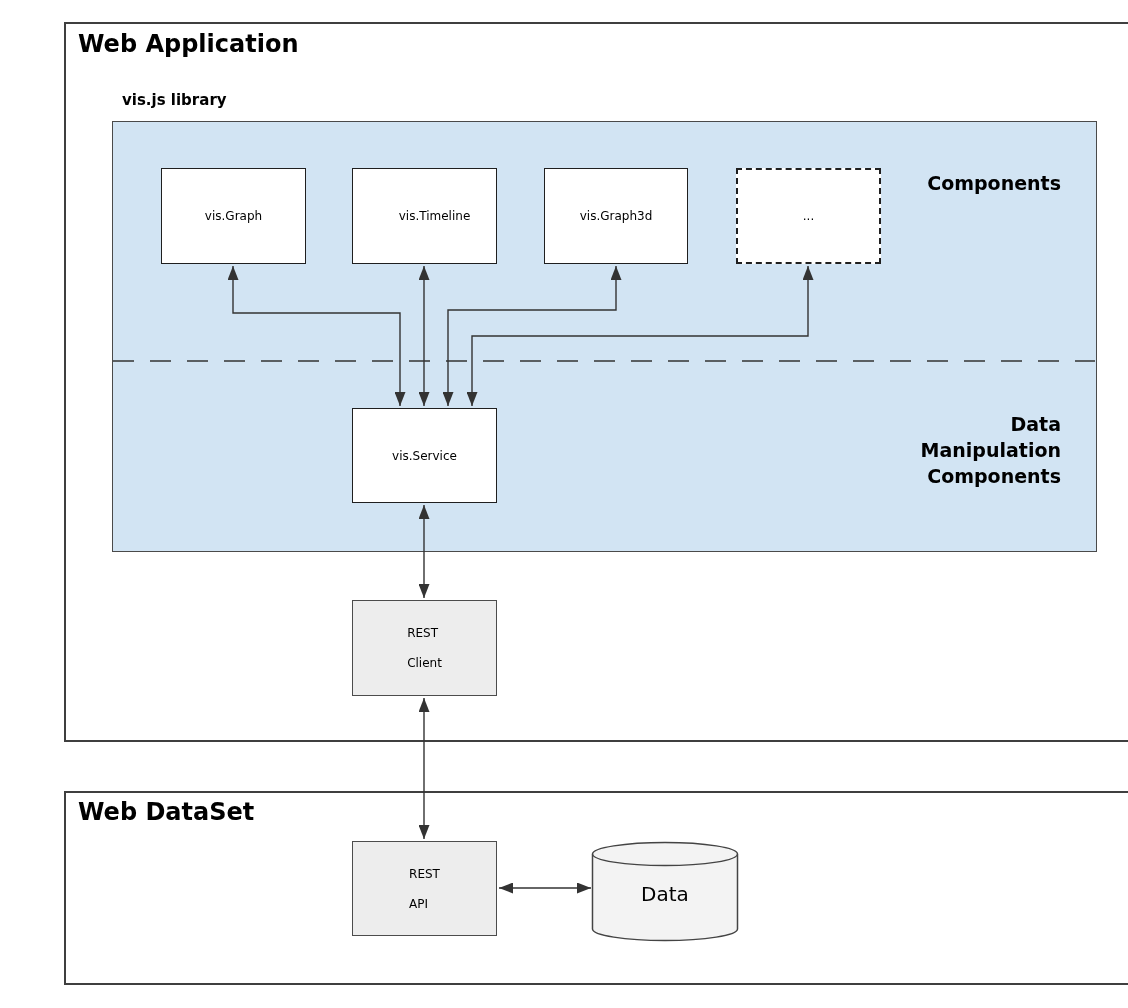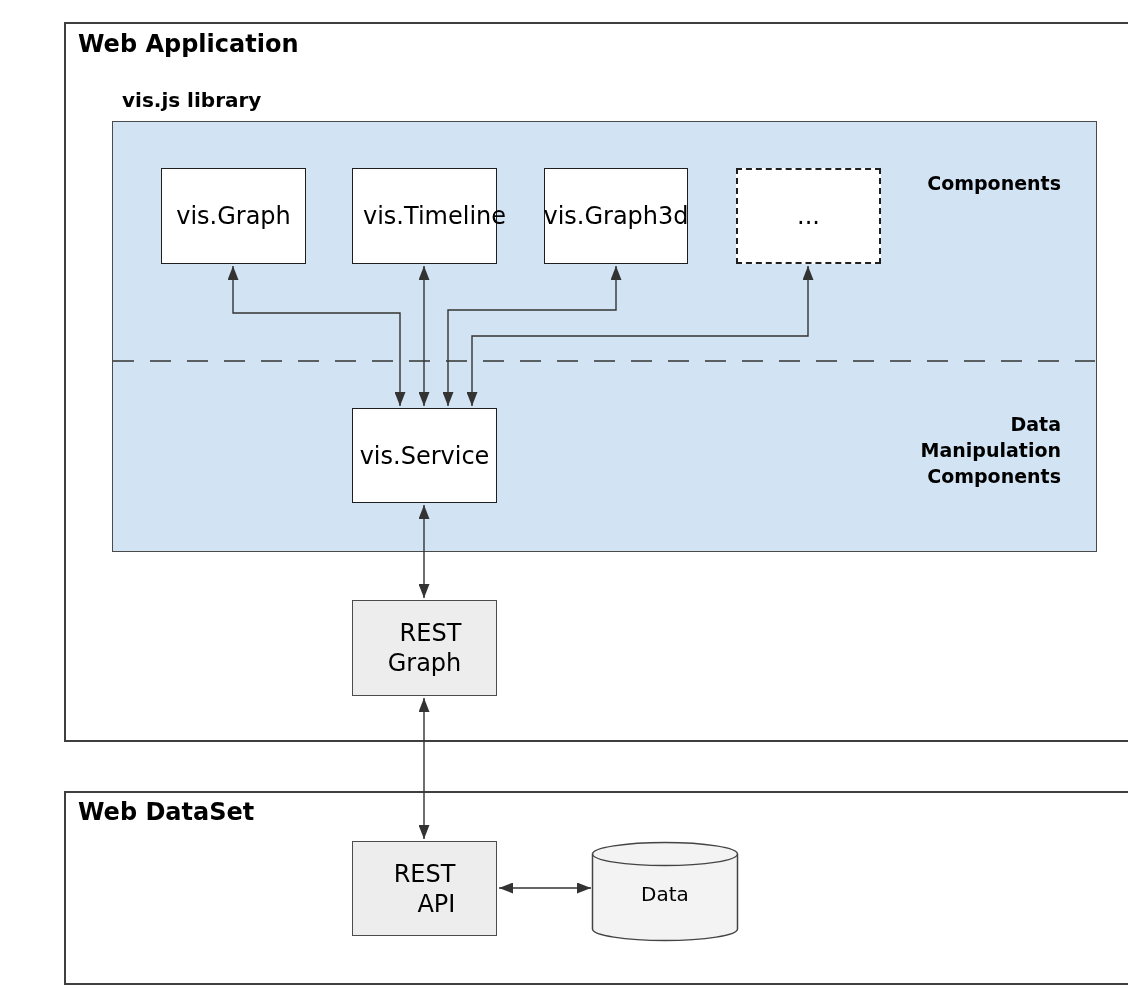--- a/index.html
+++ b/index.html
@@ -22,36 +22,36 @@
   .library-box{
     position:absolute;
     background:var(--library_bg,#d2e4f3);
     border:1.5px solid var(--library_border,#4a4a4a);
     box-sizing:border-box;
   }
   .node{
     position:absolute;
     box-sizing:border-box;
     display:flex;align-items:center;justify-content:center;
-    text-align:right;
-    font-size:24px;line-height:30px;
+    text-align:left;
+    font-size:12px;line-height:30px;
     color:var(--text,#000);
   }
   .node.white{background:#ffffff;border:1px solid var(--node_border,#1f1f1f);}
   .node.dashed{background:#ffffff;border:2px dashed var(--node_border,#1f1f1f);}
   .node.gray{background:var(--gray_fill,#ededed);border:1.5px solid var(--gray_border,#4c4c4c);}
   .title-lg{
     position:absolute;
     font-size:24px;font-weight:bold;line-height:26px;
     color:var(--text,#000);
     white-space:nowrap;
   }
   .title-md{
     position:absolute;
-    font-size:20px;font-weight:bold;line-height:22px;
+    font-size:15px;font-weight:bold;line-height:22px;
     color:var(--text,#000);
     white-space:nowrap;
   }
   .section-label{
     position:absolute;
     font-size:19px;font-weight:bold;line-height:26px;
     text-align:right;
     color:var(--text,#000);
   }
   .section-label span{display:block;}
@@ -106,21 +106,21 @@
 
   <div class="section-label" style="right:107px;top:411px;width:220px;">
     <span>Data</span>
     <span>Manipulation</span>
     <span>Components</span>
   </div>
 
   <div class="node gray" style="left:312px;top:600px;width:145px;height:96px;">
     <span>
       <span style="display:block;">REST</span>
-      <span style="display:block;">Graph</span>
+      <span style="display:block;">Client</span>
     </span>
   </div>
 
   <div class="container-box" style="left:24px;top:791px;width:1080px;height:194px;"></div>
   <div class="title-lg" style="left:38px;top:799px;">Web DataSet</div>
 
   <div class="node gray" style="left:312px;top:841px;width:145px;height:95px;">
     <span>
       <span style="display:block;">REST</span>
       <span style="display:block;">API</span>

